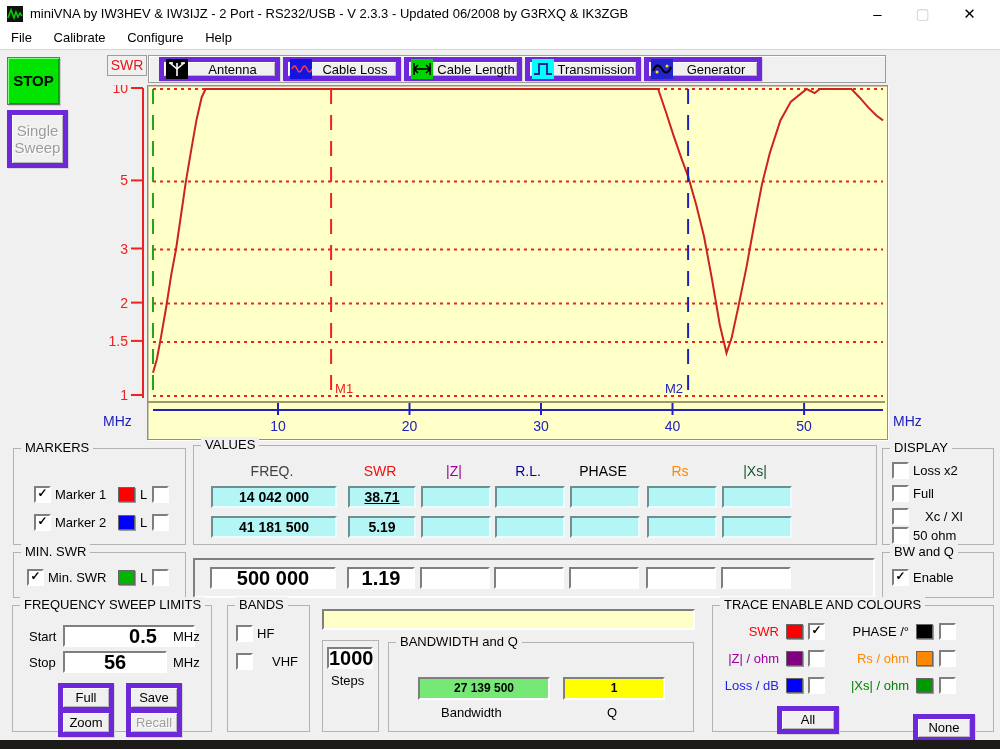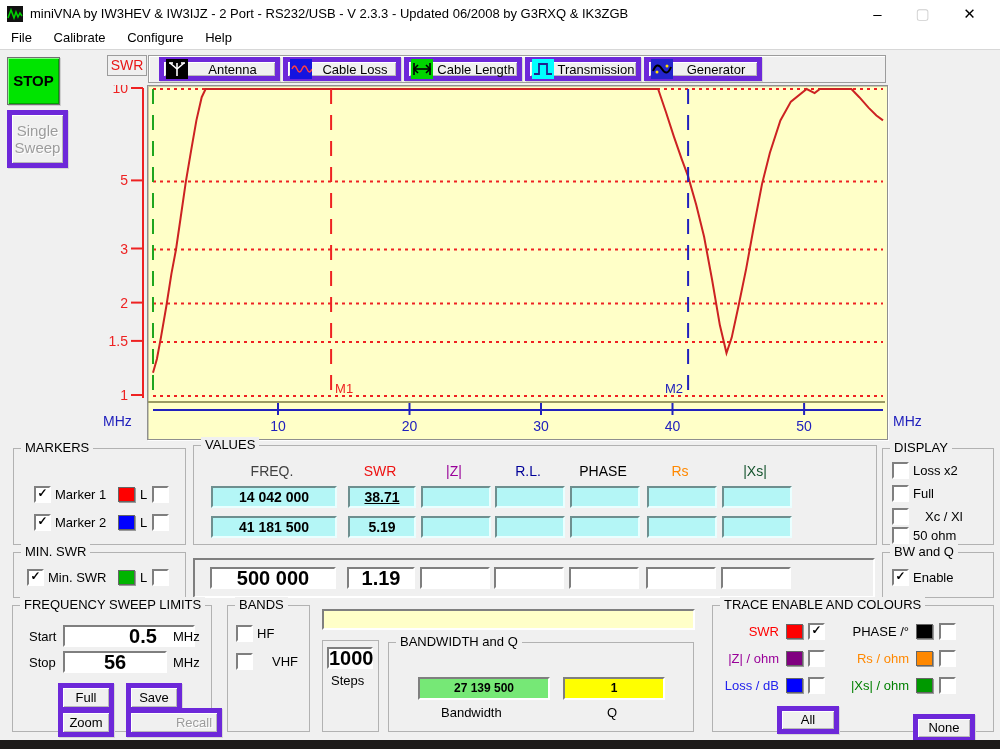--- a/index.html
+++ b/index.html
@@ -23,21 +23,21 @@
   .raised{background:#f0f0f0;border:5px solid #6d28d9;
           box-shadow:inset 1px 1px 0 #ffffff, inset -1px -1px 0 #b9b9b9, 1px 1px 0 #d6d6d6;}
   .sunken{background:#ffffff;border-style:solid;border-width:2px;border-color:#7f7f7f #ffffff #ffffff #7f7f7f;}
   .group{border:1px solid #b2b2b2;box-shadow:inset 0 0 0 0 #fff;}
   .legend{position:absolute;top:-9px;left:7px;background:#f0f0f0;padding:0 4px;font-size:13px;white-space:nowrap;}
   .cb{position:absolute;width:13px;height:13px;background:#fff;border-style:solid;border-width:2px;
       border-color:#7f7f7f #ffffff #ffffff #7f7f7f;font-size:12px;font-weight:bold;line-height:11px;text-align:center;}
   .swatch{position:absolute;width:15px;height:13px;border:1px solid #666;box-shadow:1px 1px 0 #9a9a9a;}
   .field{position:absolute;text-align:center;font-weight:bold;font-size:12px;line-height:19px;white-space:nowrap;}
   .btn{position:absolute;text-align:center;font-size:13px;}
-  .btn.dis{color:#9c9c9c;text-shadow:1px 1px 0 #fff;padding-left:40px;}
+  .btn.dis{color:#9c9c9c;text-shadow:1px 1px 0 #fff;}
   .lbl{position:absolute;white-space:nowrap;}
 
   
   .stop-btn{left:7px;top:57px;width:51px;height:46px;background:#00e400;border:1px solid #6f6f6f;
             box-shadow:inset 1px 1px 0 #7cff7c, inset -1px -1px 0 #00a000,1px 1px 0 #cfcfcf;
             text-align:center;line-height:46px;font-size:15px;font-weight:bold;}
   .single-sweep{left:7px;top:110px;width:51px;height:48px;font-size:15px;line-height:17px;
                 display:flex;flex-direction:column;align-items:center;justify-content:center;
                 color:#9c9c9c;text-shadow:1px 1px 0 #fff;}
   .swr-mode{left:107px;top:55px;width:38px;height:19px;border:1px solid #9c9c9c;text-align:center;

